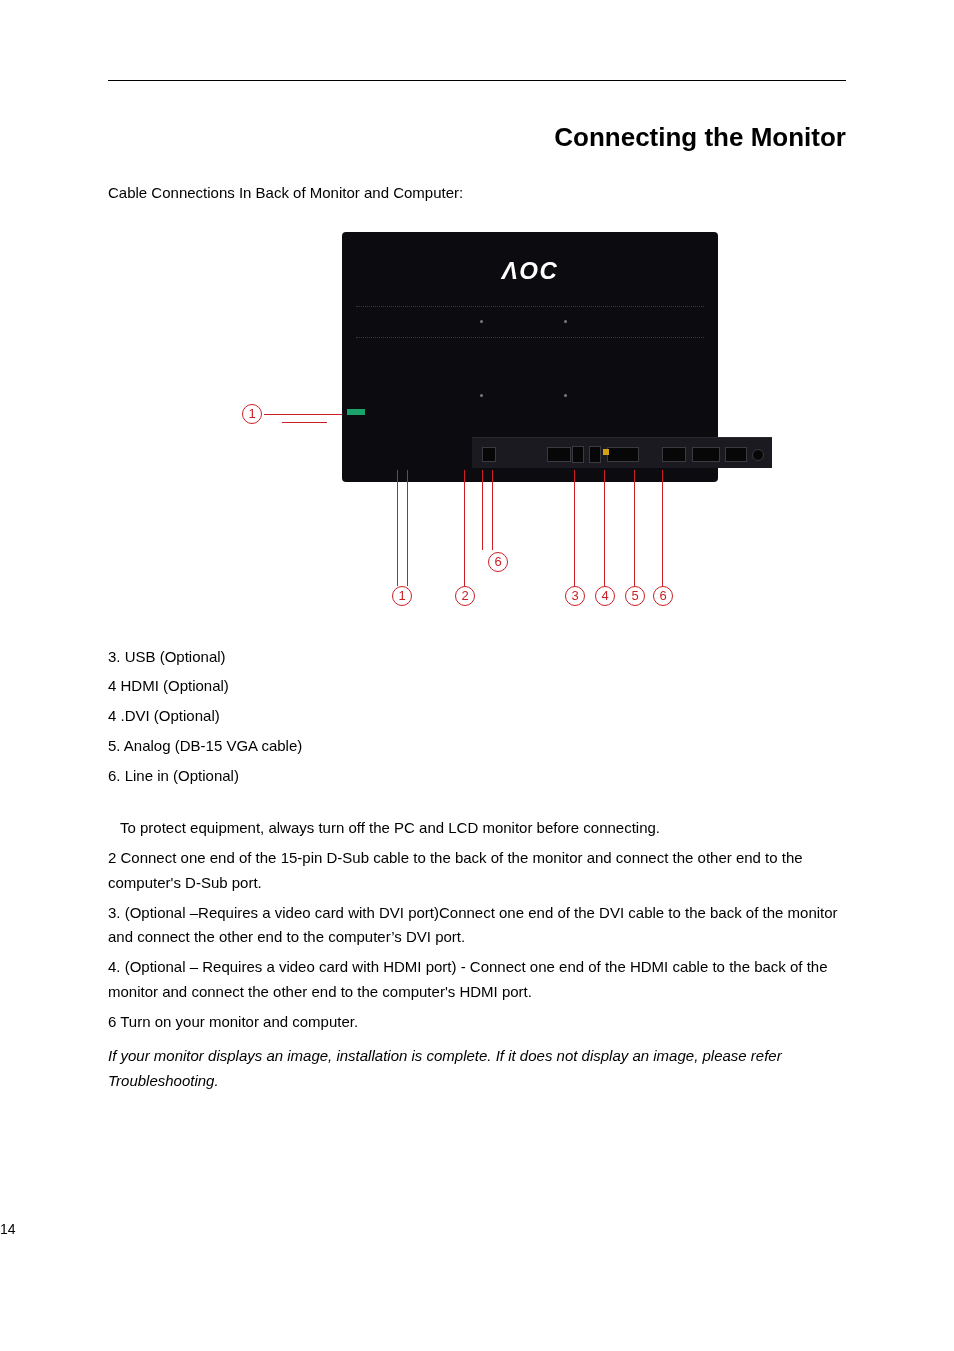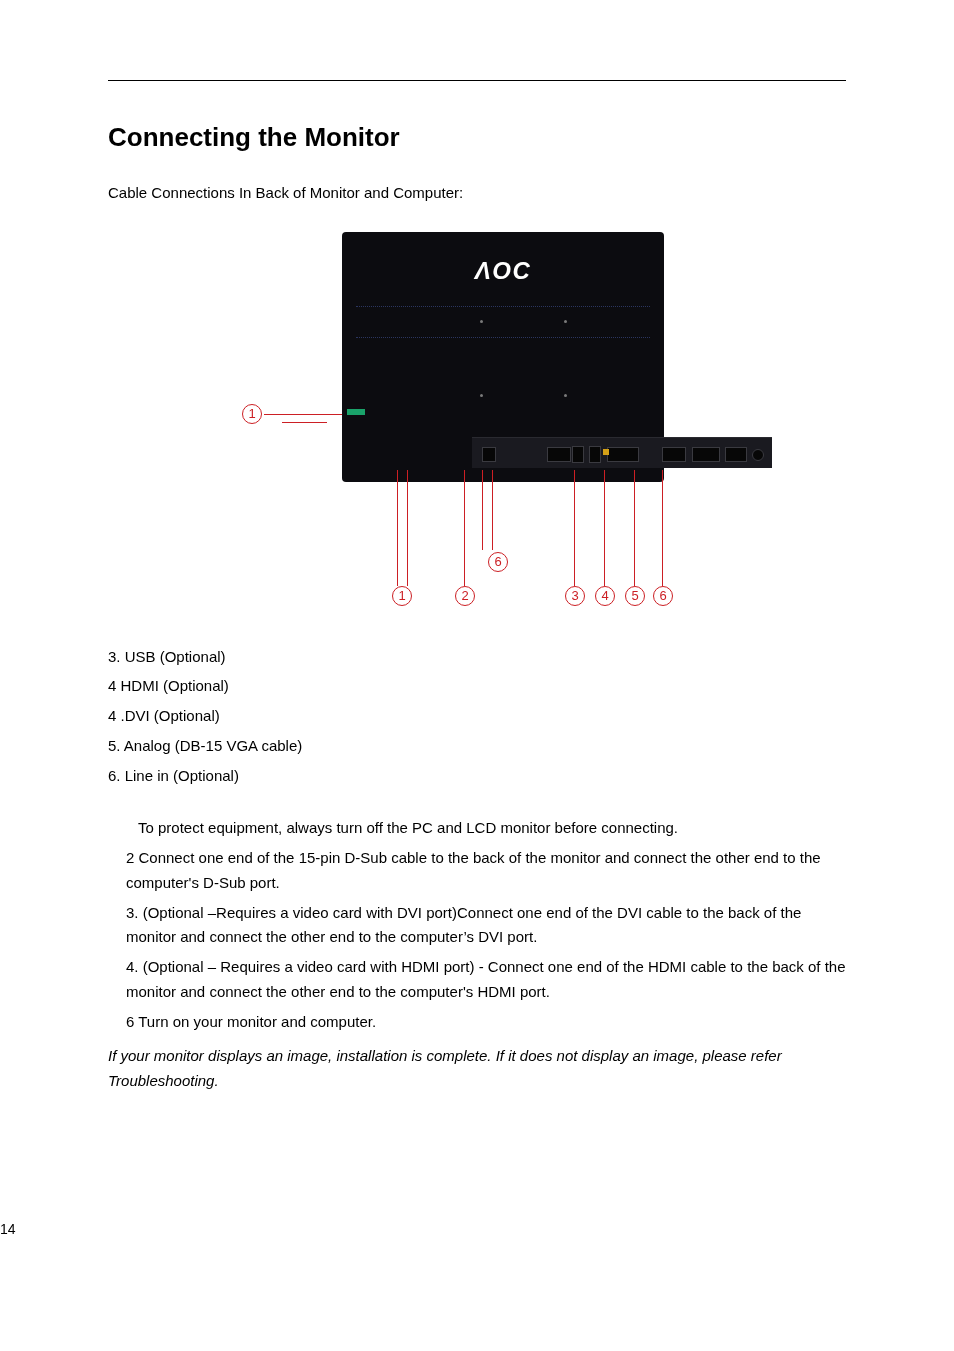--- a/index.html
+++ b/index.html
@@ -20,39 +20,40 @@
     position: relative;
   }
   .rule {
     border-top: 1px solid #000;
     margin-bottom: 35px;
   }
   h1.title {
     font-size: 26px;
     font-weight: bold;
     margin: 0 0 22px 0;
+    text-align: right;
   }
   .intro {
     margin-bottom: 26px;
   }
 
   
   .diagram-wrap {
     position: relative;
     width: 470px;
     height: 385px;
     margin: 0 auto 28px auto;
   }
 
   
   .mon-body {
     position: absolute;
     left: 100px;
     top: 0;
-    width: 322px;
+    width: 376px;
     height: 250px;
     background: #0c0c10;
     border-radius: 4px;
   }
   .mon-logo {
     position: absolute;
     top: 19px;
     left: 0;
     right: 0;
     text-align: center;
@@ -164,21 +165,21 @@
   }
   .legend div {
     margin-bottom: 5px;
   }
 
   
   .steps {
     margin-top: 4px;
   }
   .steps p {
-    margin: 0 0 5px 18px;
+    margin: 0 0 5px 0;
   }
 
   .closing {
     margin-top: 10px;
     font-style: italic;
   }
 
   .page-number {
     position: absolute;
     bottom: 110px;

